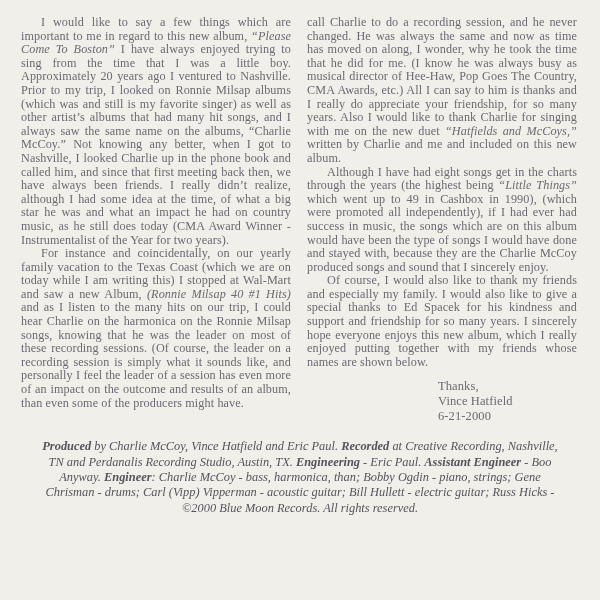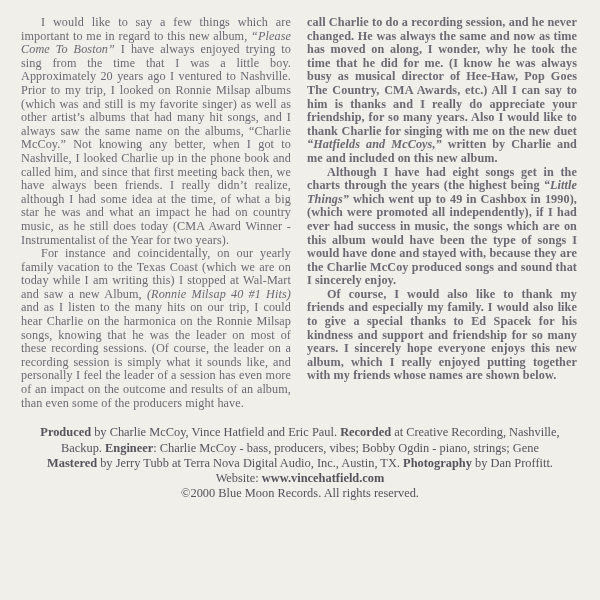--- a/index.html
+++ b/index.html
@@ -40,39 +40,44 @@
     line-height: 15px;
     text-align: left;
   }
   .credits {
     margin-top: 15px;
     text-align: center;
     color: #55535d;
     font-size: 12.4px;
     line-height: 15.3px;
   }
-  .credit-line { white-space: nowrap; }
+  .credit-line { white-space: nowrap; font-style: italic; }
 </style>
 </head>
 <body style="background: rgb(240, 239, 233);">
 
 <div class="page">
   <div class="columns">
     <div class="col" id="col-left" style="color: rgb(107, 105, 115);">
         <p class="para indent"><span>I would like to say a few things which are important to me in regard to this new album, </span><span class="it">“Please Come To Boston”</span><span> I have always enjoyed trying to sing from the time that I was a little boy. Approximately 20 years ago I ventured to Nashville. Prior to my trip, I looked on Ronnie Milsap albums (which was and still is my favorite singer) as well as other artist’s albums that had many hit songs, and I always saw the same name on the albums, “Charlie McCoy.” Not knowing any better, when I got to Nashville, I looked Charlie up in the phone book and called him, and since that first meeting back then, we have always been friends. I really didn’t realize, although I had some idea at the time, of what a big star he was and what an impact he had on country music, as he still does today (CMA Award Winner - Instrumentalist of the Year for two years).</span></p>
         <p class="para indent"><span>For instance and coincidentally, on our yearly family vacation to the Texas Coast (which we are on today while I am writing this) I stopped at Wal-Mart and saw a new Album, </span><span class="it">(Ronnie Milsap 40 #1 Hits)</span><span> and as I listen to the many hits on our trip, I could hear Charlie on the harmonica on the Ronnie Milsap songs, knowing that he was the leader on most of these recording sessions. (Of course, the leader on a recording session is simply what it sounds like, and personally I feel the leader of a session has even more of an impact on the outcome and results of an album, than even some of the producers might have.</span></p>
       </div>
-    <div class="col" id="col-right" style="color: rgb(107, 105, 115); font-weight: bold;">
+    <div class="col" id="col-right" style="color: rgb(107, 105, 115);">
       <div id="col-right-paras">
           <p class="para"><span>call Charlie to do a recording session, and he never changed. He was always the same and now as time has moved on along, I wonder, why he took the time that he did for me. (I know he was always busy as musical director of Hee-Haw, Pop Goes The Country, CMA Awards, etc.) All I can say to him is thanks and I really do appreciate your friendship, for so many years. Also I would like to thank Charlie for singing with me on the new duet </span><span class="it">“Hatfields and McCoys,”</span><span> written by Charlie and me and included on this new album.</span></p>
           <p class="para indent"><span>Although I have had eight songs get in the charts through the years (the highest being </span><span class="it">“Little Things”</span><span> which went up to 49 in Cashbox in 1990), (which were promoted all independently), if I had ever had success in music, the songs which are on this album would have been the type of songs I would have done and stayed with, because they are the Charlie McCoy produced songs and sound that I sincerely enjoy.</span></p>
           <p class="para indent"><span>Of course, I would also like to thank my friends and especially my family. I would also like to give a special thanks to Ed Spacek for his kindness and support and friendship for so many years. I sincerely hope everyone enjoys this new album, which I really enjoyed putting together with my friends whose names are shown below.</span></p>
         </div>
+      <div class="signature" id="signature">
+          <div>Thanks,</div>
+          <div>Vince Hatfield</div>
+          <div>6-21-2000</div>
+        </div>
     </div>
   </div>
   <div class="credits" id="credits" style="color: rgb(85, 83, 93);">
       <div class="credit-line"><span class="bd">Produced</span><span> by Charlie McCoy, Vince Hatfield and Eric Paul. </span><span class="bd">Recorded</span><span> at Creative Recording, Nashville,</span></div>
-      <div class="credit-line"><span>Backup. </span><span class="bd">Engineer</span><span>: Charlie McCoy - bass, producers, vibes; Bobby Ogdin - piano, strings; Gene</span></div>
-      <div class="credit-line"><span class="bd">Mastered</span><span> by Jerry Tubb at Terra Nova Digital Audio, Inc., Austin, TX. </span><span class="bd">Photography</span><span> by Dan Proffitt.</span></div>
-      <div class="credit-line"><span>Website: </span><span class="bd">www.vincehatfield.com</span></div>
+      <div class="credit-line"><span>TN and Perdanalis Recording Studio, Austin, TX. </span><span class="bd">Engineering</span><span> - Eric Paul. </span><span class="bd">Assistant Engineer</span><span> - Boo</span></div>
+      <div class="credit-line"><span>Anyway. </span><span class="bd">Engineer</span><span>: Charlie McCoy - bass, harmonica, than; Bobby Ogdin - piano, strings; Gene</span></div>
+      <div class="credit-line"><span>Chrisman - drums; Carl (Vipp) Vipperman - acoustic guitar; Bill Hullett - electric guitar; Russ Hicks -</span></div>
       <div class="credit-line"><span>©2000 Blue Moon Records. All rights reserved.</span></div>
     </div>
 </div>
 
 </body></html>

